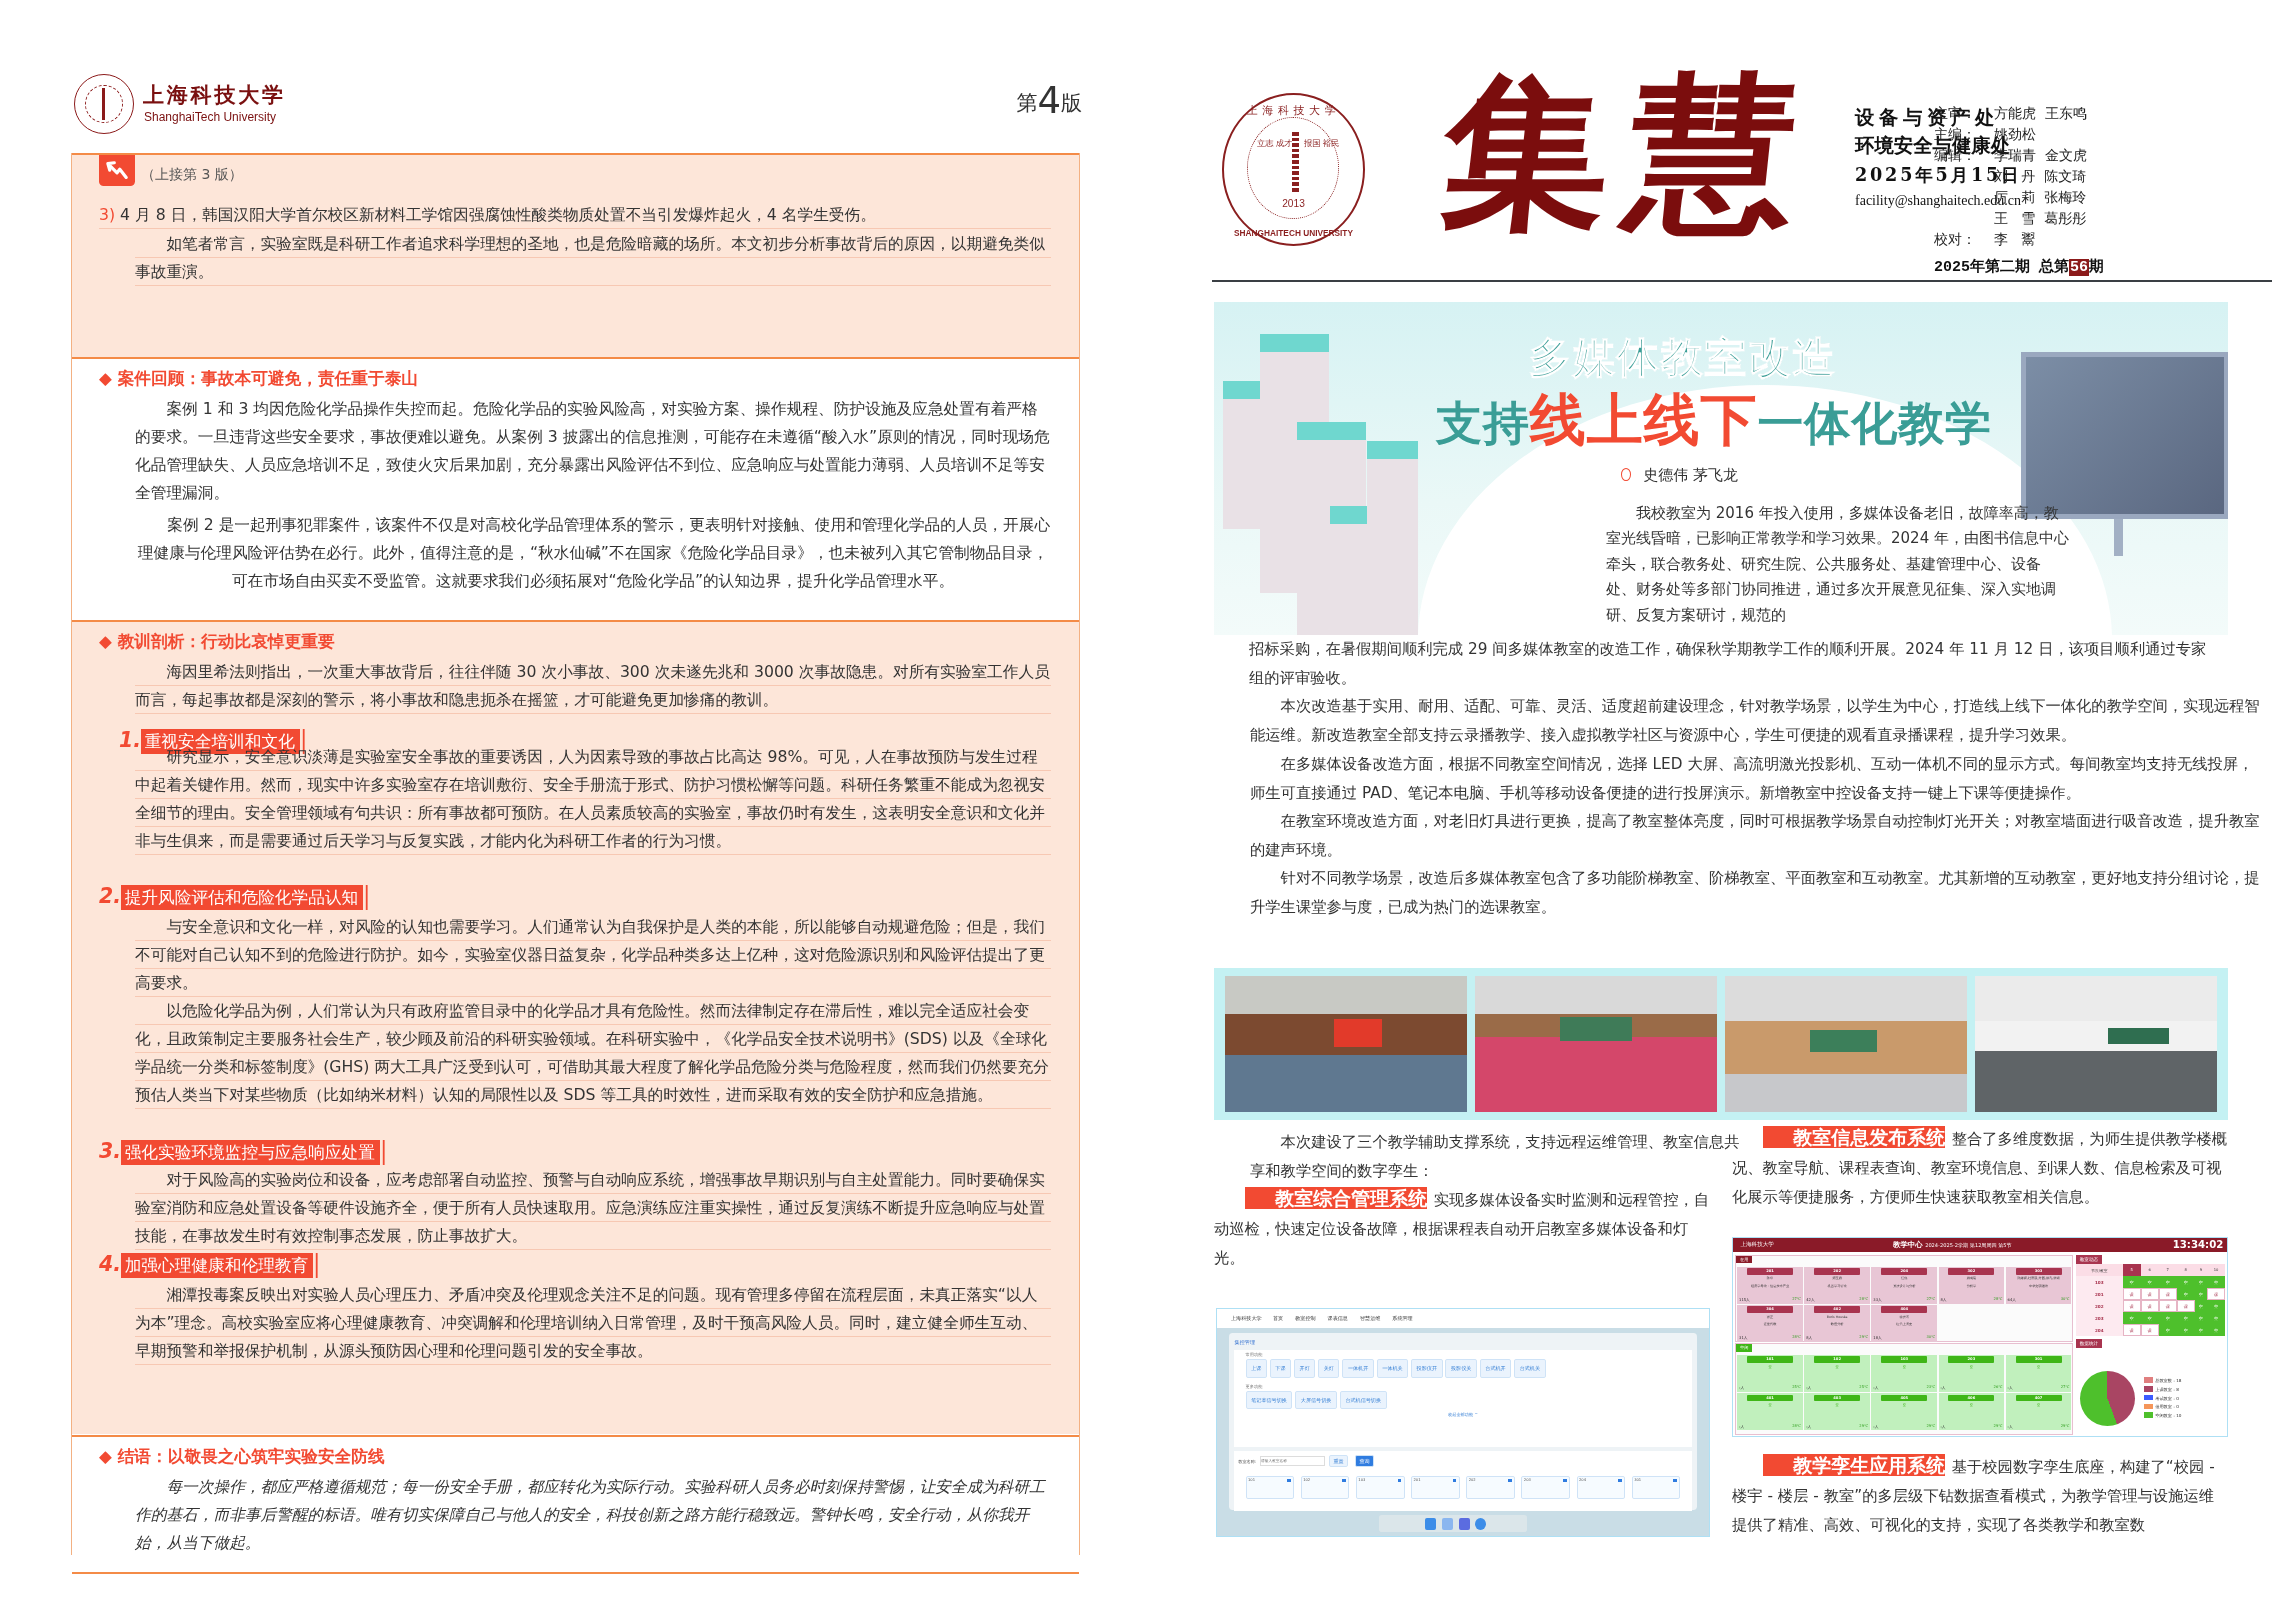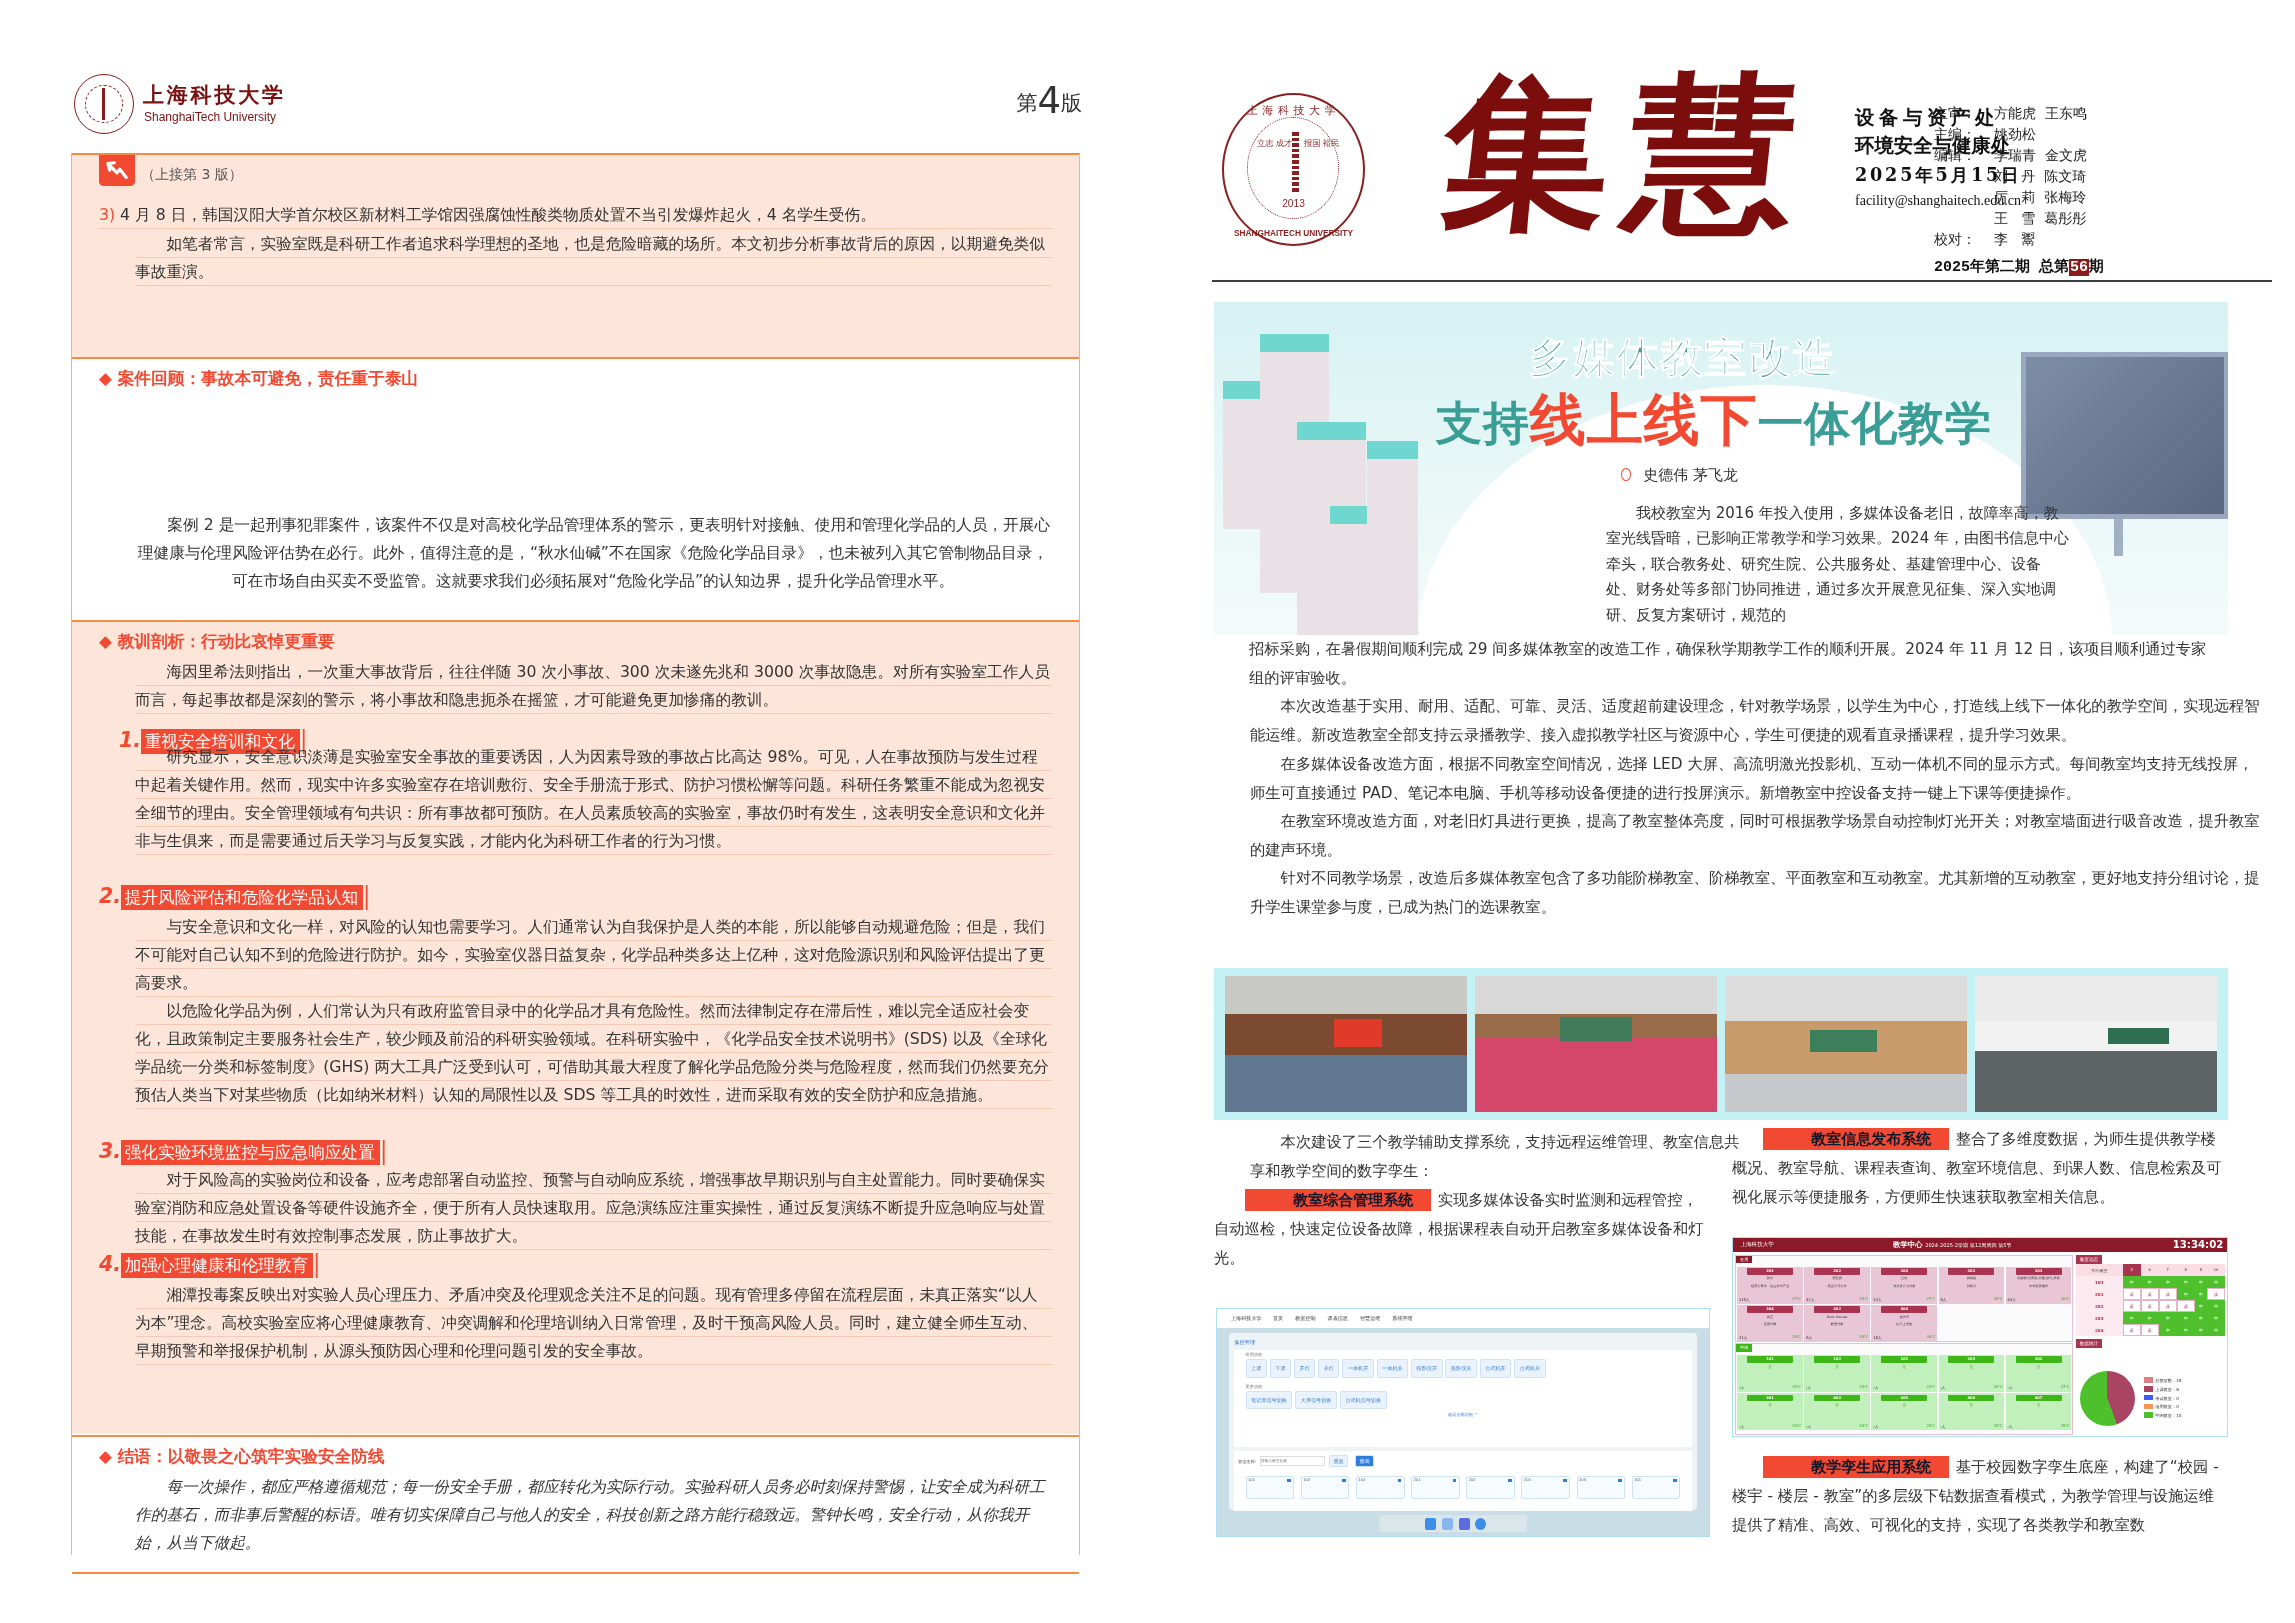--- a/index.html
+++ b/index.html
@@ -80,21 +80,21 @@
   .photo{flex:1;height:136px;position:relative;overflow:hidden;}
   .photo.p1{background:linear-gradient(180deg,#c8c9c4 0 28%,#7c4a30 28% 58%,#5f7890 58% 100%);}
   .photo.p1::after{content:"";position:absolute;left:45%;top:32%;width:20%;height:20%;background:#e23a2a;}
   .photo.p2{background:linear-gradient(180deg,#d9d9d9 0 28%,#9a6b48 28% 45%,#d4476a 45% 100%);}
   .photo.p2::after{content:"";position:absolute;left:35%;top:30%;width:30%;height:18%;background:#3f7b58;}
   .photo.p3{background:linear-gradient(180deg,#dcdcdc 0 33%,#c99a6b 33% 72%,#c7c8cb 72% 100%);}
   .photo.p3::after{content:"";position:absolute;left:35%;top:40%;width:28%;height:16%;background:#3c7f5a;}
   .photo.p4{background:linear-gradient(180deg,#ebebeb 0 33%,#f2f2f2 33% 55%,#5f6467 55% 100%);}
   .photo.p4::after{content:"";position:absolute;left:55%;top:38%;width:25%;height:12%;background:#2f6e50;}
 
-  .tag-red{display:inline-block;background:#f24a32;color:#0f172a;font-weight:bold;padding:0 18px;line-height:22px;margin-right:6.5px;font-size:15px;}
+  .tag-red{display:inline-block;background:#f24a32;color:#ffffff;font-weight:bold;padding:0 0;line-height:22px;margin-right:6.5px;font-size:19px;}
 
   
   .mgmt{position:absolute;left:1216px;top:1308px;width:494px;height:229px;background:#c9dde6;border:1.4px solid #aee0f5;}
   .mgmt .nav{position:absolute;left:0;top:0;right:0;height:18.5px;background:#fff;display:flex;align-items:center;font-family:"DejaVu Sans",sans-serif;font-size:5.1px;color:#333;}
   .mgmt .nav .brand{width:56px;padding-left:14px;}
   .mgmt .nav span.ni{margin-right:12px;}
   .mgmt .win{position:absolute;left:12px;top:24px;right:12px;bottom:26px;background:#eef3f6;border-radius:3.7px;}
   .mgmt .win .wt{position:absolute;left:5.6px;top:5.6px;font-size:5.1px;color:#2f6fd0;font-family:"DejaVu Sans",sans-serif;}
   .mgmt .panel{position:absolute;left:4.6px;right:4.6px;background:#fff;}
   .mgmt .btn{display:inline-block;border:0.5px solid #cfe3f7;background:#eaf3fd;color:#3a82d6;font-size:5.1px;padding:4.6px 4.6px;margin-right:2.8px;border-radius:1.9px;font-family:"DejaVu Sans",sans-serif;}
@@ -158,20 +158,21 @@
           <path d="M6 8 L20 6 M6 8 L10 22 M6 8 L26 28 L32 20 L46 38" stroke="#fff" stroke-width="7" fill="none" stroke-linecap="round" stroke-linejoin="round"></path>
         </svg>
     </div>
     <div class="cont-text">（上接第 3 版）</div>
     <div class="para ruled" style="top:46px;"><span class="red-num">3)</span> <span>4 月 8 日，韩国汉阳大学首尔校区新材料工学馆因强腐蚀性酸类物质处置不当引发爆炸起火，4 名学生受伤。</span></div>
     <div class="para ruled indent" style="top:75px;">如笔者常言，实验室既是科研工作者追求科学理想的圣地，也是危险暗藏的场所。本文初步分析事故背后的原因，以期避免类似事故重演。</div>
   </div>
 
   <div class="sec white" style="top:204px;height:264px;">
     <div class="sec-title" style="top:8.3px;">◆ 案件回顾：事故本可避免，责任重于泰山</div>
+    <div class="para indent" style="top:36px;">案例 1 和 3 均因危险化学品操作失控而起。危险化学品的实验风险高，对实验方案、操作规程、防护设施及应急处置有着严格的要求。一旦违背这些安全要求，事故便难以避免。从案例 3 披露出的信息推测，可能存在未遵循“酸入水”原则的情况，同时现场危化品管理缺失、人员应急培训不足，致使火灾后果加剧，充分暴露出风险评估不到位、应急响应与处置能力薄弱、人员培训不足等安全管理漏洞。</div>
     <div class="para indent" style="top:152px;text-align:center;">案例 2 是一起刑事犯罪案件，该案件不仅是对高校化学品管理体系的警示，更表明针对接触、使用和管理化学品的人员，开展心理健康与伦理风险评估势在必行。此外，值得注意的是，“秋水仙碱”不在国家《危险化学品目录》，也未被列入其它管制物品目录，可在市场自由买卖不受监管。这就要求我们必须拓展对“危险化学品”的认知边界，提升化学品管理水平。</div>
   </div>
 
   <div class="sec peach" style="top:467px;height:814px;">
     <div class="sec-title" style="top:8.3px;">◆ 教训剖析：行动比哀悼更重要</div>
     <div class="para ruled indent" style="top:36px;">海因里希法则指出，一次重大事故背后，往往伴随 30 次小事故、300 次未遂先兆和 3000 次事故隐患。对所有实验室工作人员而言，每起事故都是深刻的警示，将小事故和隐患扼杀在摇篮，才可能避免更加惨痛的教训。</div>
 
     <div class="sub-title" style="top:106px;margin-left:20px;"><span class="num">1.</span><span class="lbl">重视安全培训和文化</span></div>
     <div class="para ruled indent" style="top:121px;">研究显示，安全意识淡薄是实验室安全事故的重要诱因，人为因素导致的事故占比高达 98%。可见，人在事故预防与发生过程中起着关键作用。然而，现实中许多实验室存在培训敷衍、安全手册流于形式、防护习惯松懈等问题。科研任务繁重不能成为忽视安全细节的理由。安全管理领域有句共识：所有事故都可预防。在人员素质较高的实验室，事故仍时有发生，这表明安全意识和文化并非与生俱来，而是需要通过后天学习与反复实践，才能内化为科研工作者的行为习惯。</div>
 

